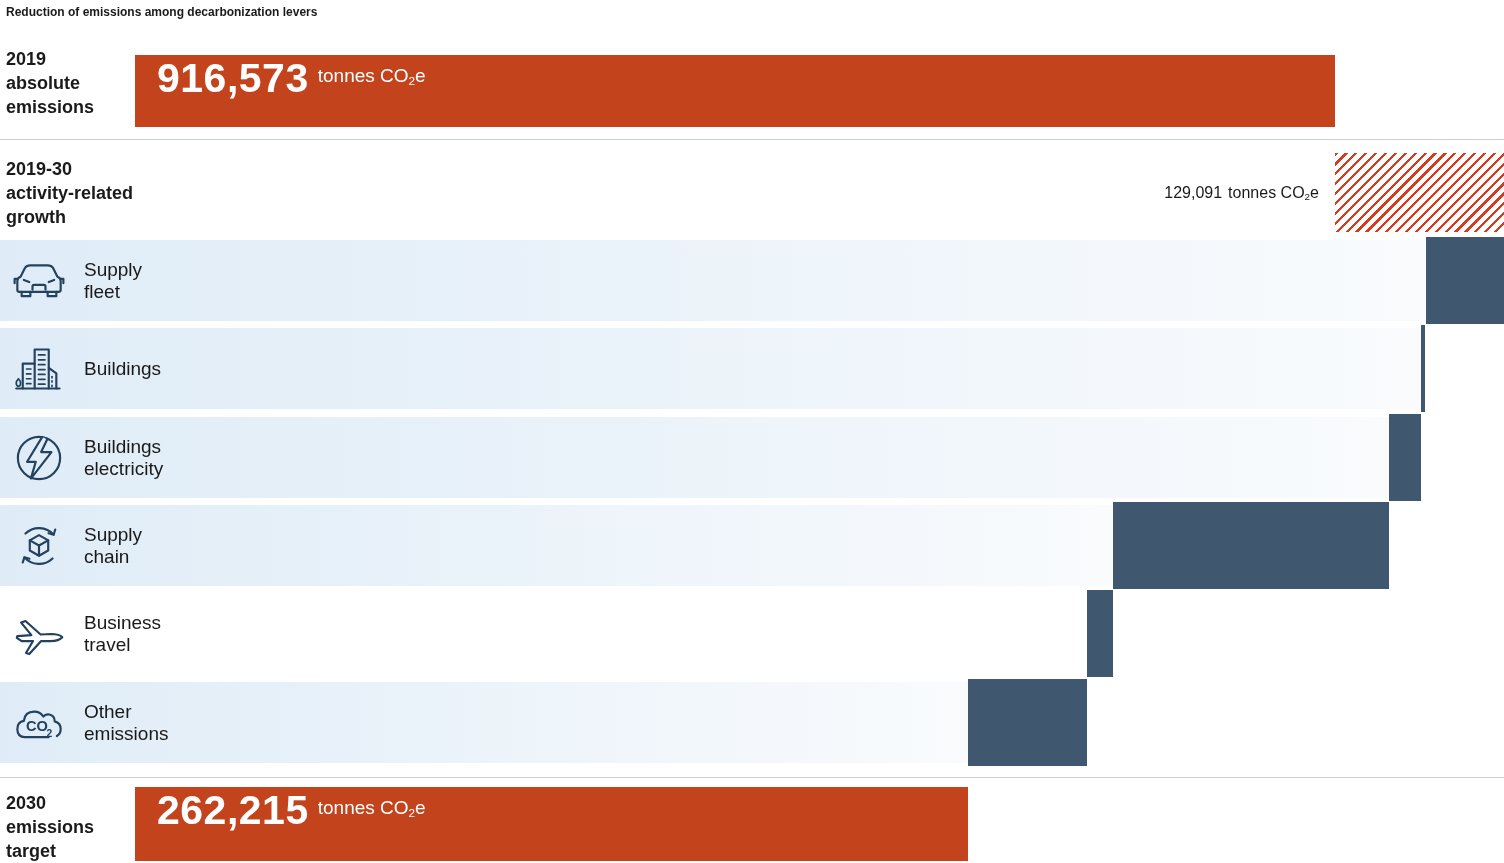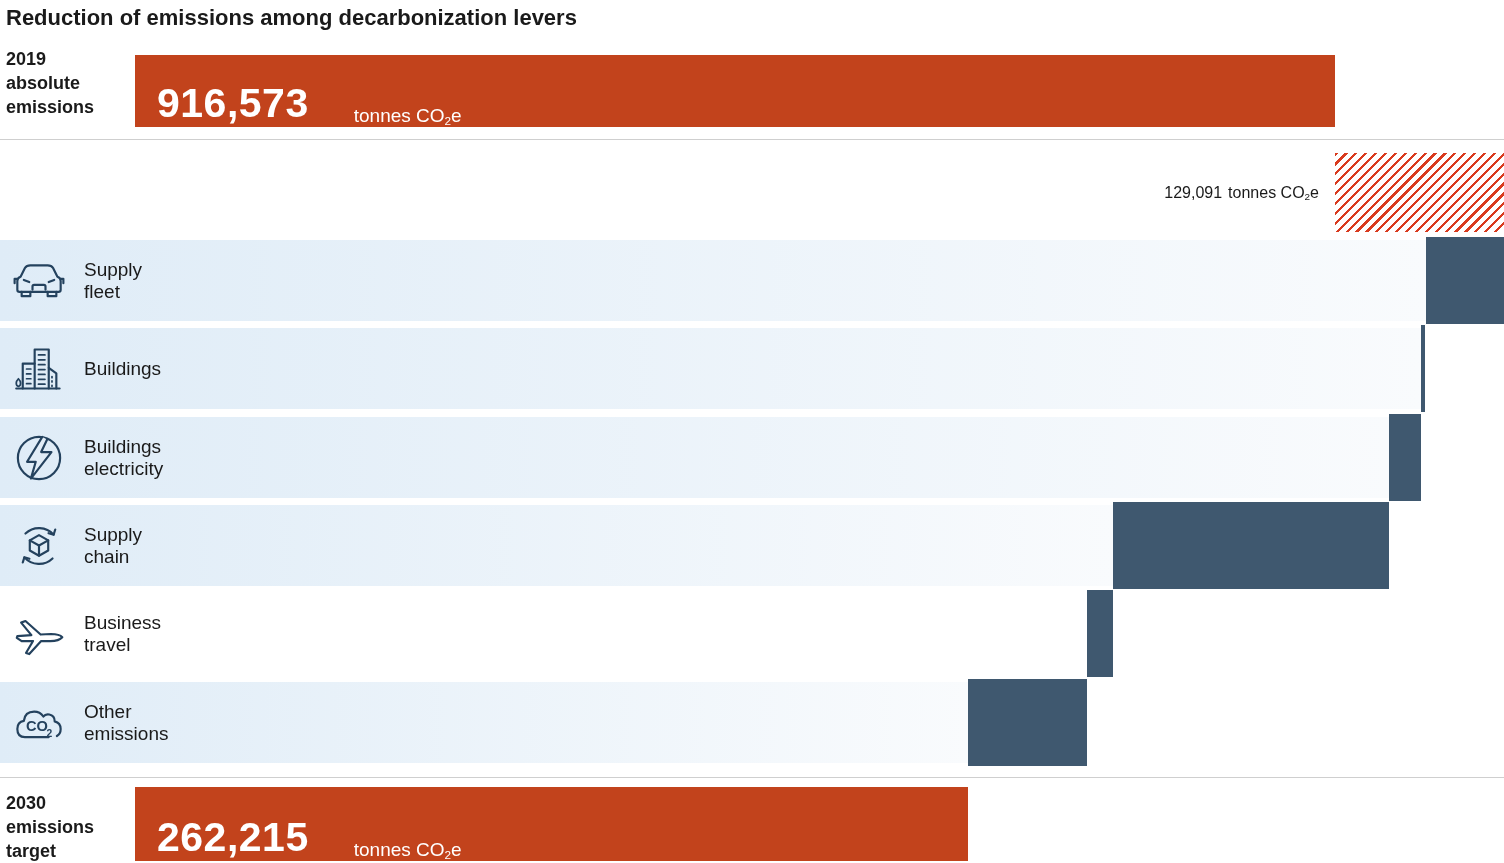--- a/index.html
+++ b/index.html
@@ -1,29 +1,29 @@
 <!DOCTYPE html>
 <html><head>
 <meta charset="utf-8">
 <style>
   html,body{margin:0;padding:0;background:#fff;}
   body{width:1504px;height:863px;overflow:hidden;
        font-family:"Liberation Sans",sans-serif;color:#1a1a1a;}
   .page{position:relative;width:1504px;height:863px;}
 
-  .title{position:absolute;left:6px;top:5px;font-size:22px;font-weight:bold;}
+  .title{position:absolute;left:6px;top:5px;font-size:12px;font-weight:bold;}
 
   .row{position:absolute;left:0;width:1504px;}
   .row-label{position:absolute;left:6px;font-size:18px;font-weight:bold;
              line-height:24px;white-space:pre-line;}
   .divider{position:absolute;left:0;width:1504px;height:1px;background:#cfcfcf;}
 
   
   .big-bar{position:absolute;left:135px;background:#c2431c;display:flex;
-           align-items:flex-end;padding-left:22px;box-sizing:border-box;gap:36px;}
+           align-items:flex-start;padding-left:22px;box-sizing:border-box;}
   .big-value{font-size:41px;font-weight:bold;color:#fff;letter-spacing:.5px;}
   .big-unit{font-size:19px;color:#fff;margin-left:9px;padding-top:10px;}
 
   
   .hatch-bar{position:absolute;top:14px;height:79px;
      background:repeating-linear-gradient(135deg,#d93a1e 0,#d93a1e 2.2px,#ffffff 2.2px,#ffffff 7px);}
 
   
   .value-text{position:absolute;font-size:16px;white-space:nowrap;
               top:50%;transform:translateY(-50%);}
@@ -54,20 +54,23 @@
 emissions</div>
     <div class="big-bar" style="top: 15px; height: 72px; width: 1199.99px;">
       <span class="big-value">916,573</span>
       <span class="big-unit"><span>tonnes CO</span><span class="sub">2</span><span>e</span></span>
     </div>
   </div>
 
   <div class="divider" style="top:139px;"></div>
 
   <div class="row" style="top:139px;height:101px;">
+    <div class="row-label" style="top:18px;">2019-30
+activity-related
+growth</div>
     <span class="value-text" style="top: 54px; right: 185.008px;"><span>129,091</span><span class="unit"><span>tonnes CO</span><span class="sub">2</span><span>e</span></span></span>
     <div class="hatch-bar" style="left: 1334.99px; width: 169.008px;"></div>
   </div>
 
   <div class="lever-row" style="top:240px;">
     <div class="row-band" style="width: 1425.5px;"></div>
     <div class="lever-icon">
       <svg width="52" height="52" viewBox="0 0 48 48" fill="none" stroke="#24425e" stroke-width="2" stroke-linecap="round" stroke-linejoin="round">
         <path d="M7 20 L11 12 Q12.5 9.5 16 9.5 L32 9.5 Q35.5 9.5 37 12 L41 20 Q44 21 44 24 L44 32 Q44 34 42 34 L6 34 Q4 34 4 32 L4 24 Q4 21 7 20 Z"></path>
         <path d="M4 22 L1.5 22 L1.5 26"></path>

